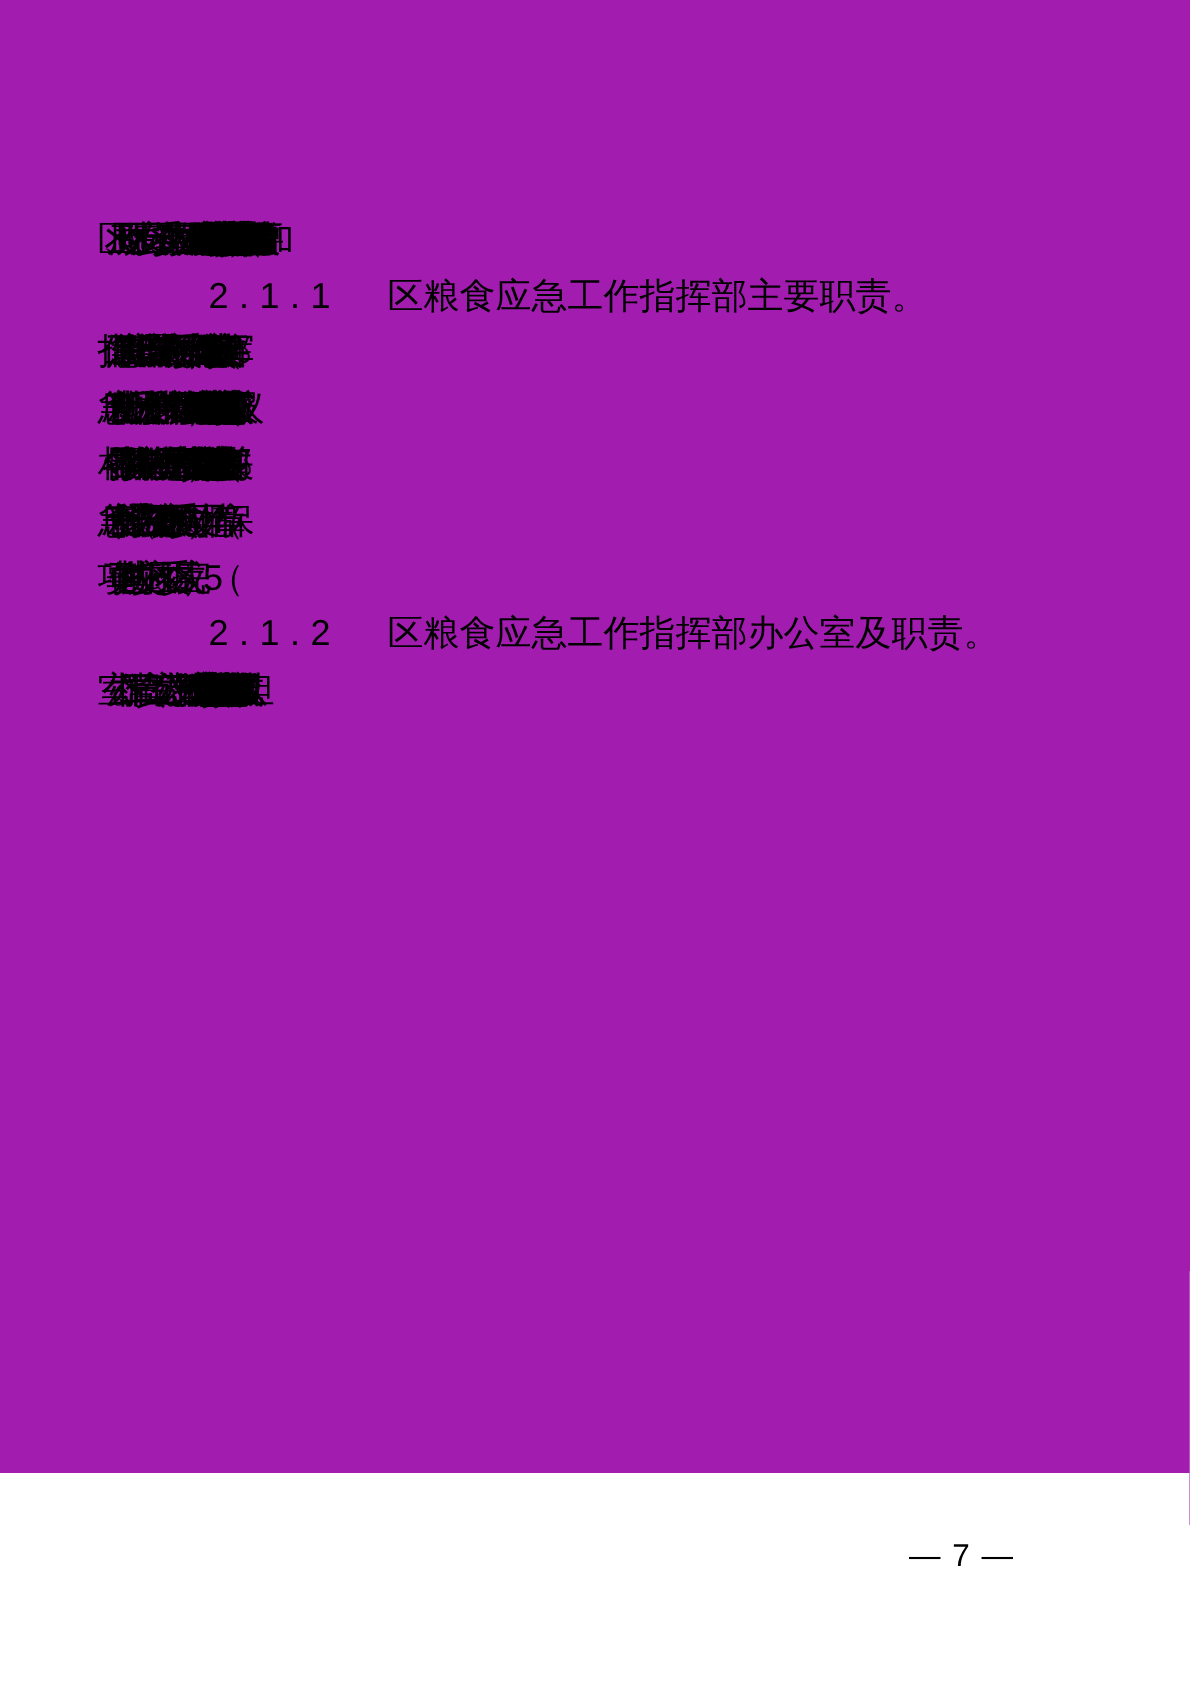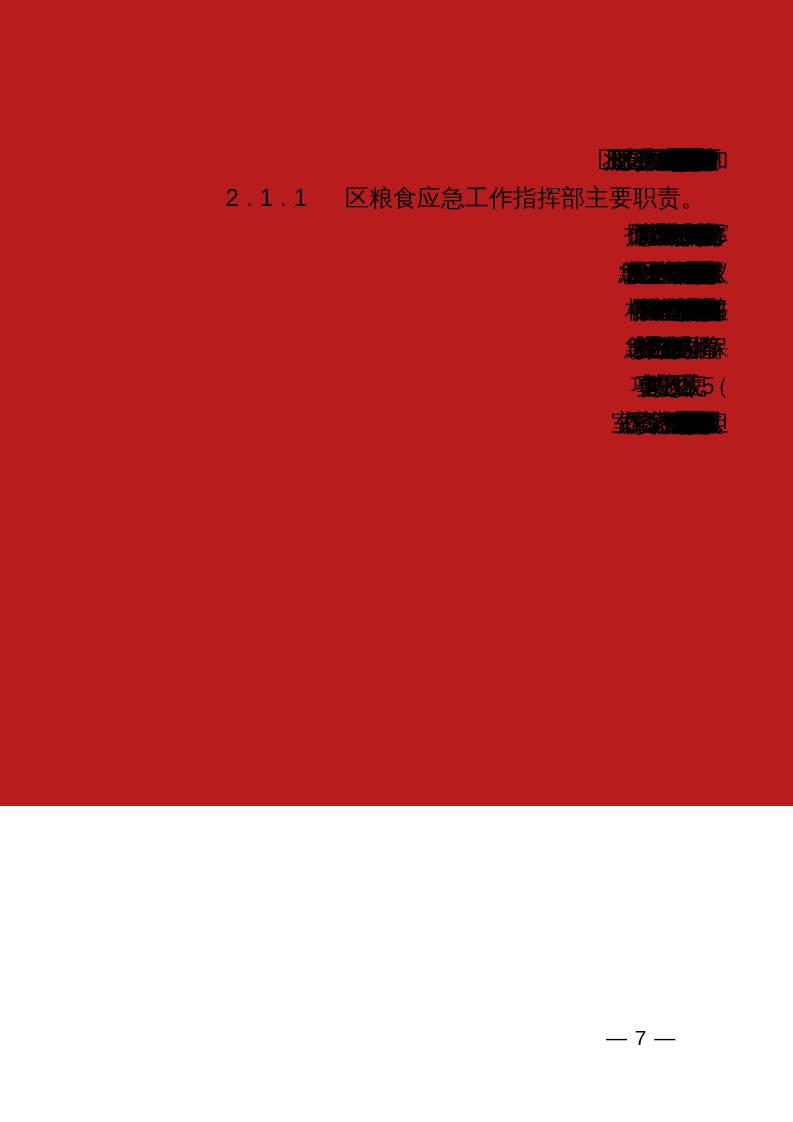--- a/index.html
+++ b/index.html
@@ -6,23 +6,22 @@
   body {
     width: 793px; height: 1122px;
     background: #ffffff;
     font-family: "Liberation Sans", sans-serif;
     color: #000000;
     position: relative;
     overflow: hidden;
   }
   .page {
     position: absolute; left: 0; top: 0;
-    width: 793px; height: 806px;
-    background: #b91c1c;
-    text-align: right;
+    width: 793px; height: 982px;
+    background: #a21caf;
   }
   .text-block {
     position: absolute;
     left: 89px; top: 141px;
     width: 616px;
     font-size: 24px;
   }
   p.para { margin: 0; padding: 0; }
   .line {
     height: 37.6px;
@@ -78,20 +77,23 @@
 
     <p class="para">
       <span class="line fill indent"><span class="t" style="letter-spacing: -26.4369px;">（4）及时向区委、区政府及有关部门报告（通报）粮食应急</span></span>
       <span class="line"><span class="t" style="letter-spacing: -30px;">保障情况。</span></span>
     </p>
 
     <p class="para">
       <span class="line indent"><span class="t" style="letter-spacing: -27.727px;">（5）完成区委、区政府交办的其他事项</span></span>
     </p>
 
+    <p class="para">
+      <span class="line indent heading"><span class="num">2.1.2</span><span class="t">区粮食应急工作指挥部办公室及职责。</span></span>
+    </p>
 
     <p class="para">
       <span class="line fill indent"><span class="t" style="letter-spacing: -26.96px;">区粮食应急工作指挥部下设办公室，负责日常工作。办公室</span></span>
       <span class="line fill"><span class="t" style="letter-spacing: -24.8889px;">设在区农粮局，由区农粮局有关负责同志任办公室主任。办公室</span></span>
       <span class="line fill"><span class="t" style="letter-spacing: -24.8889px;">成员由区粮食应急工作指挥部成员单位有关人员组成。办公室承</span></span>
       <span class="line"><span class="t" style="letter-spacing: -28.8px;">担以下职责：</span></span>
     </p>
 
   </main>
 

